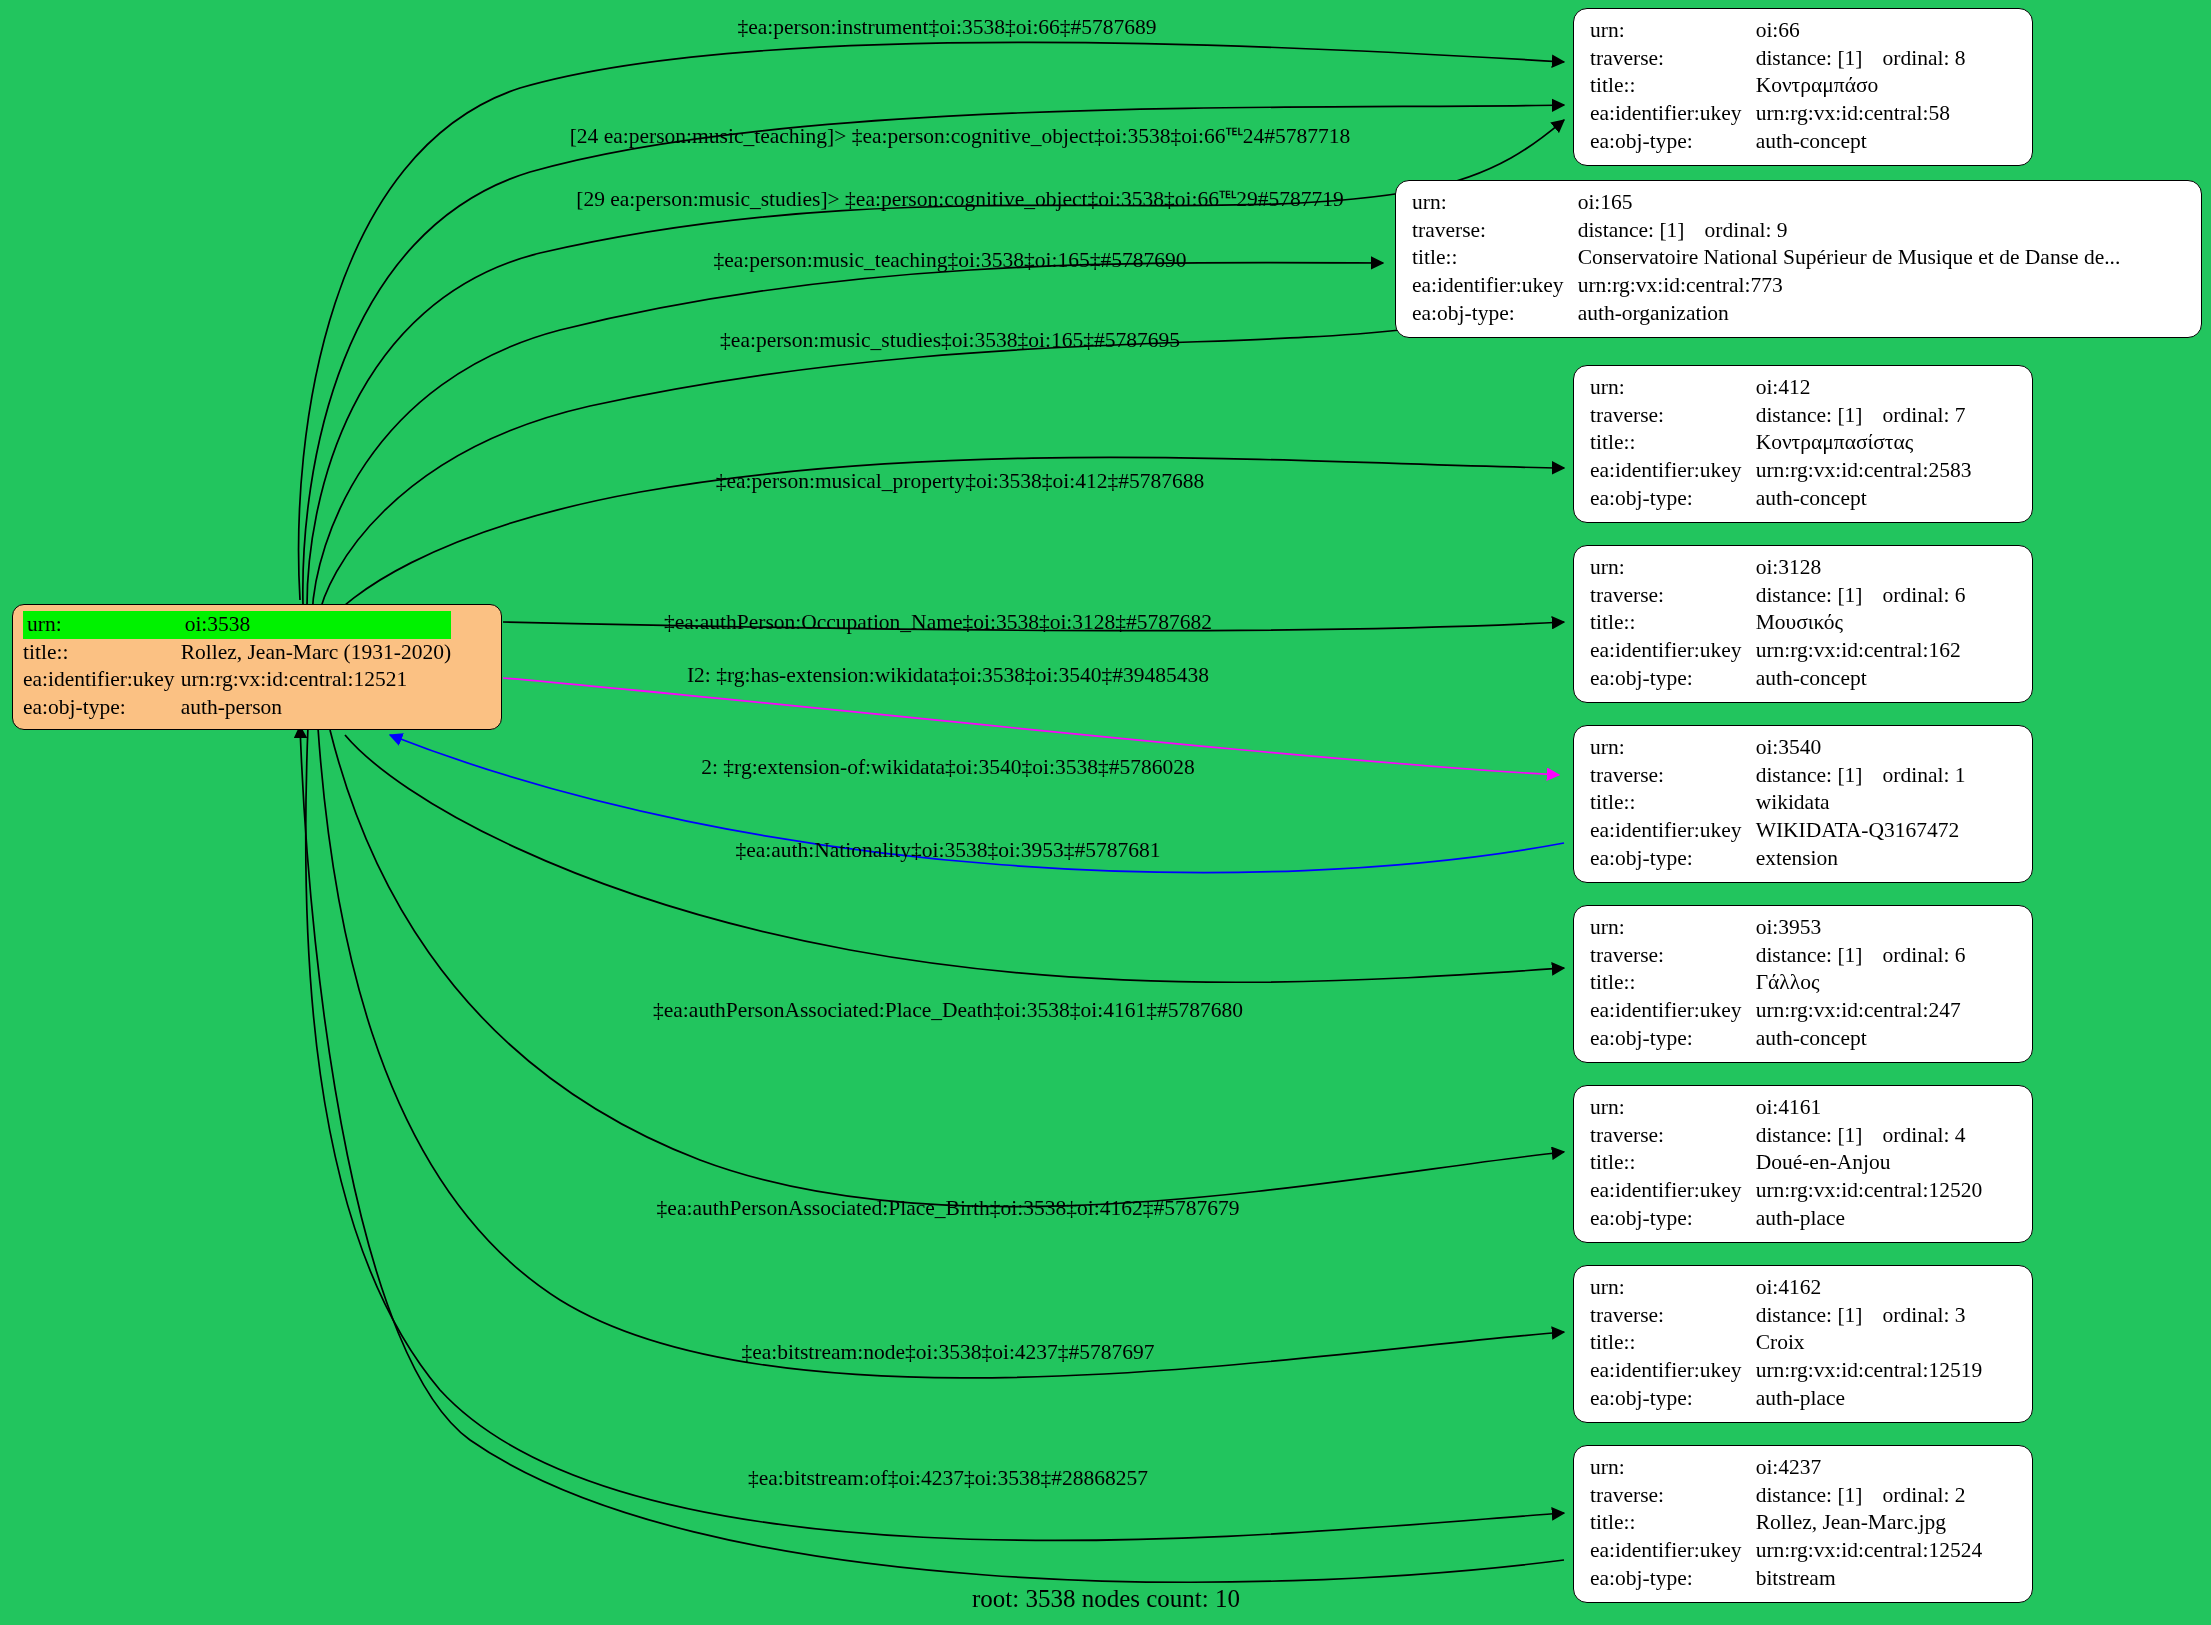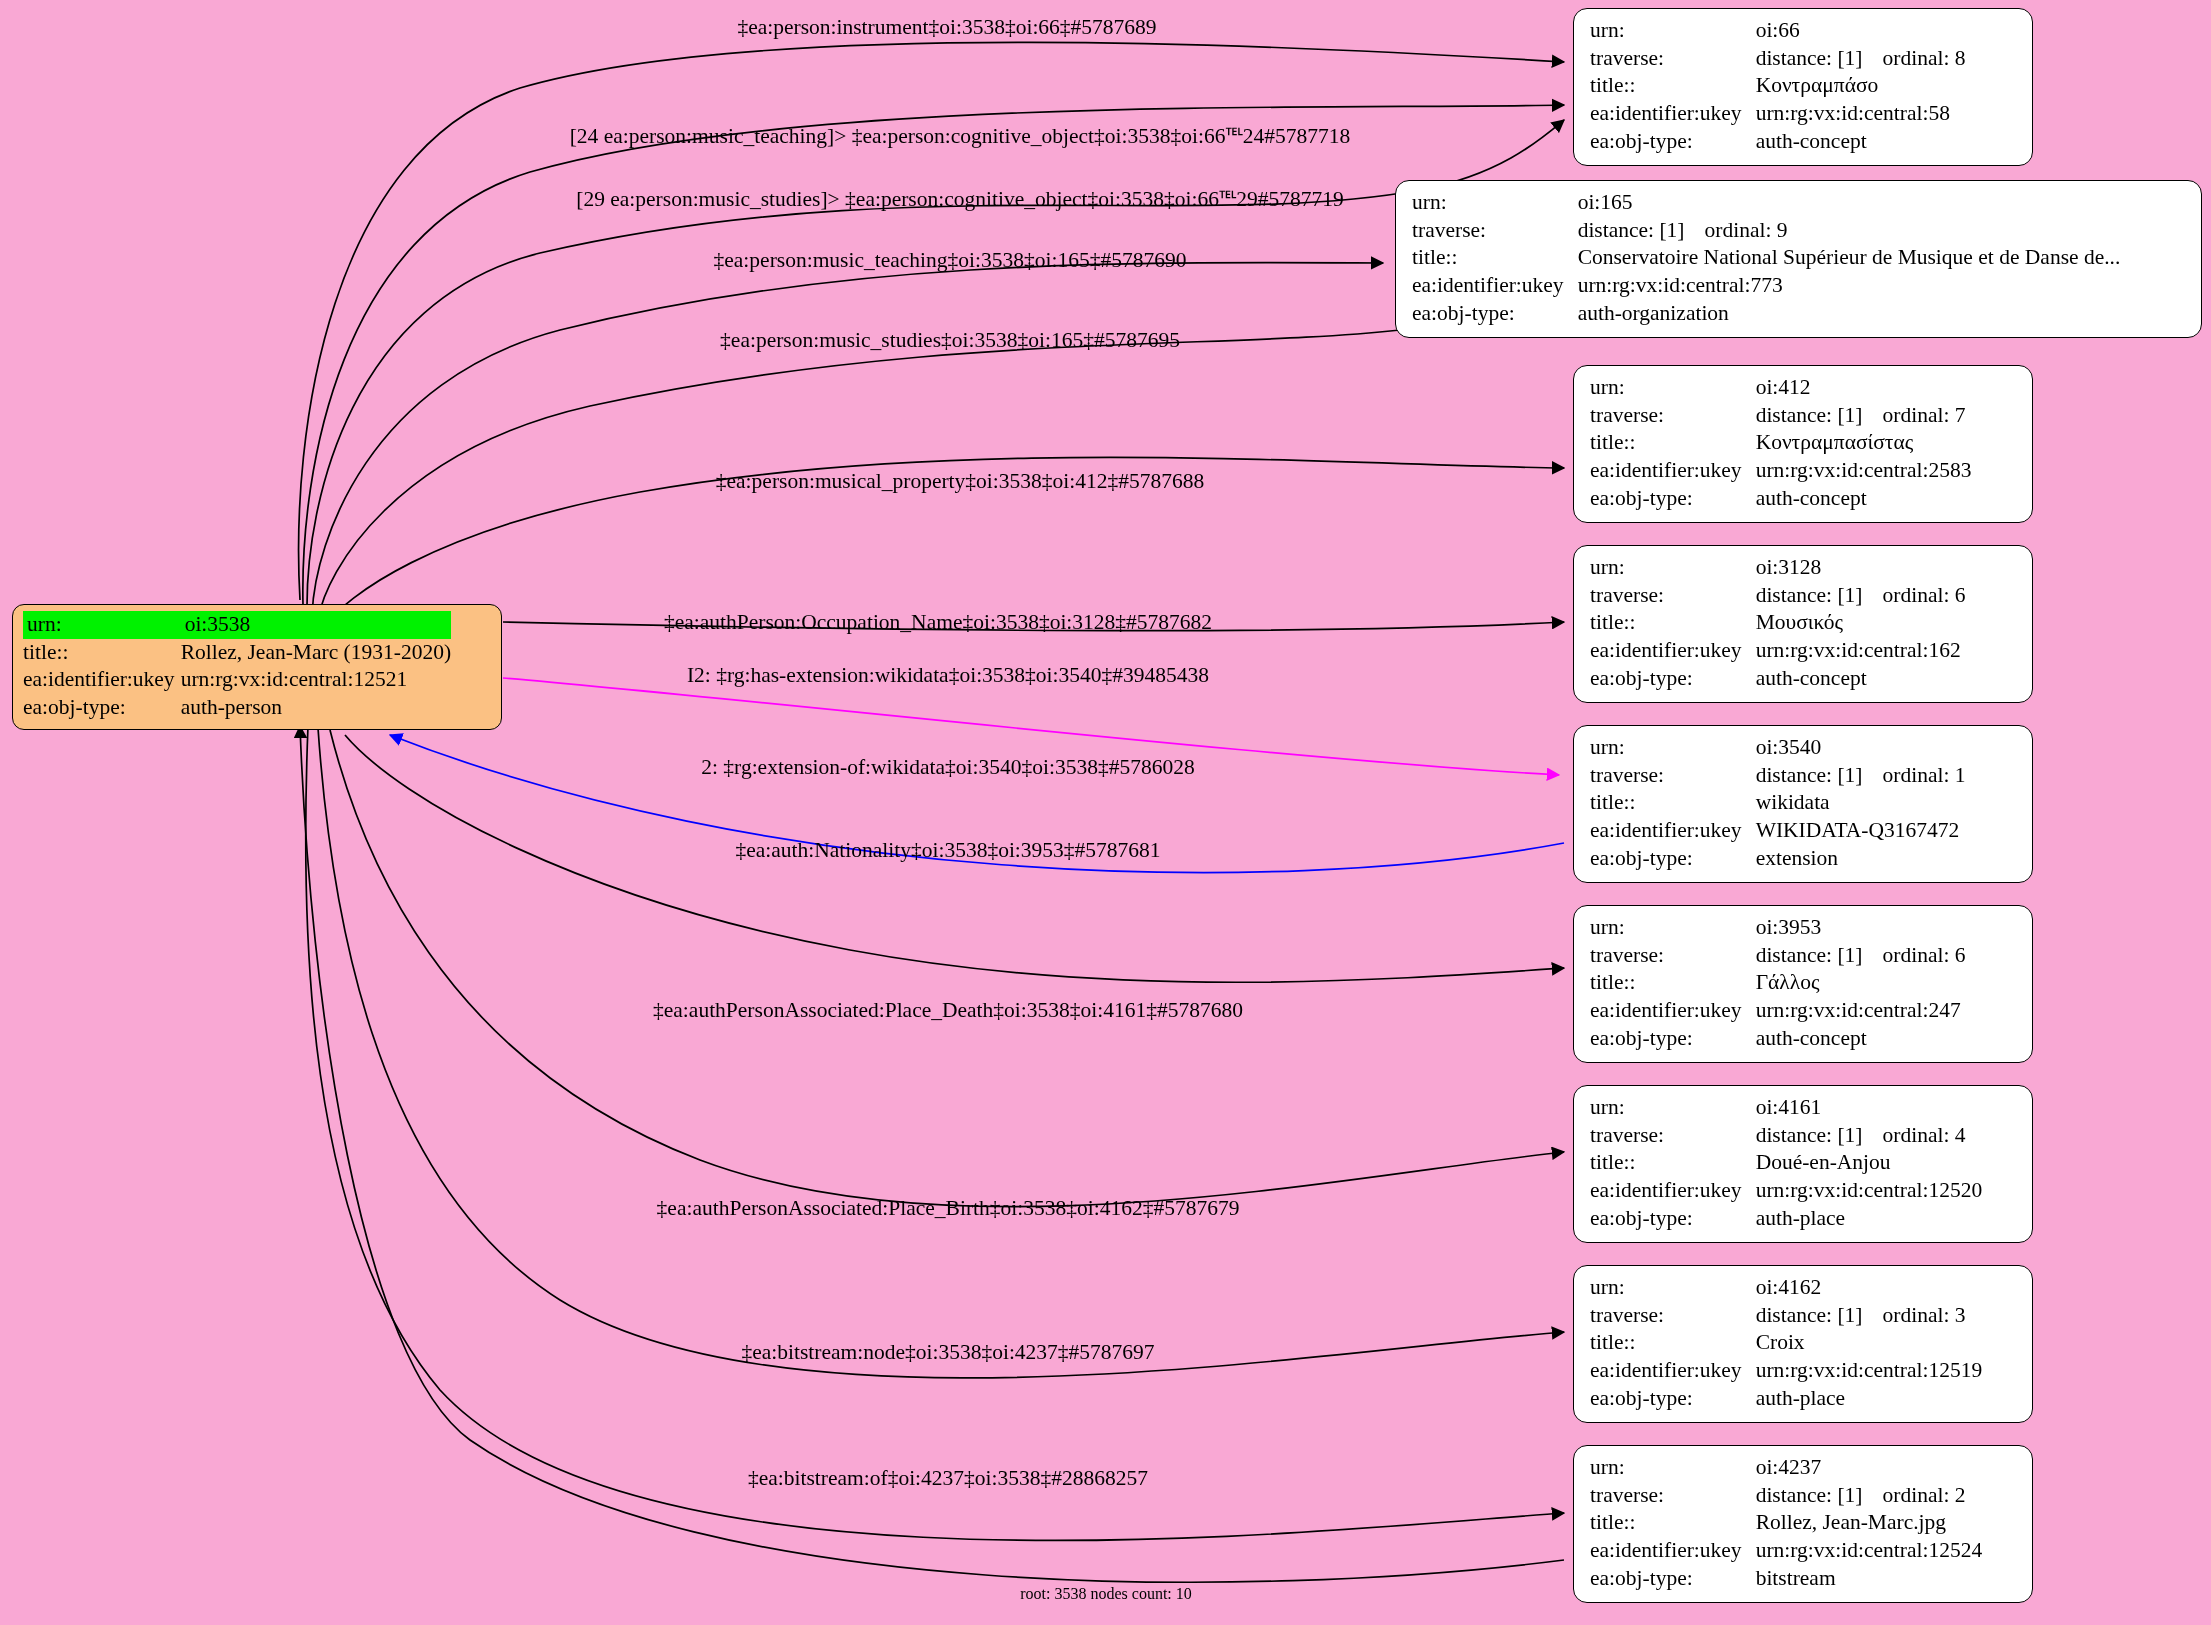--- a/index.html
+++ b/index.html
@@ -10,21 +10,21 @@
   }
   body {
     font-family: "Liberation Serif", "DejaVu Serif", serif;
     color: #000000;
   }
   #canvas {
     position: relative;
     width: 2211px;
     height: 1625px;
     overflow: hidden;
-    background: #f9a8d4;
+    background: #22c55e;
   }
   #edge-layer {
     position: absolute;
     left: 0;
     top: 0;
     width: 2211px;
     height: 1625px;
     pointer-events: none;
   }
 
@@ -71,21 +71,21 @@
   .edge-label {
     position: absolute;
     font-size: 21.5px;
     line-height: 1;
     white-space: nowrap;
     color: #000000;
     transform: translateX(-50%);
   }
   .footer-label {
     position: absolute;
-    font-size: 16px;
+    font-size: 25px;
     line-height: 1;
     white-space: nowrap;
     transform: translateX(-50%);
     text-align: center;
   }
 </style>
 </head>
 <body>
 
 <div id="canvas">

